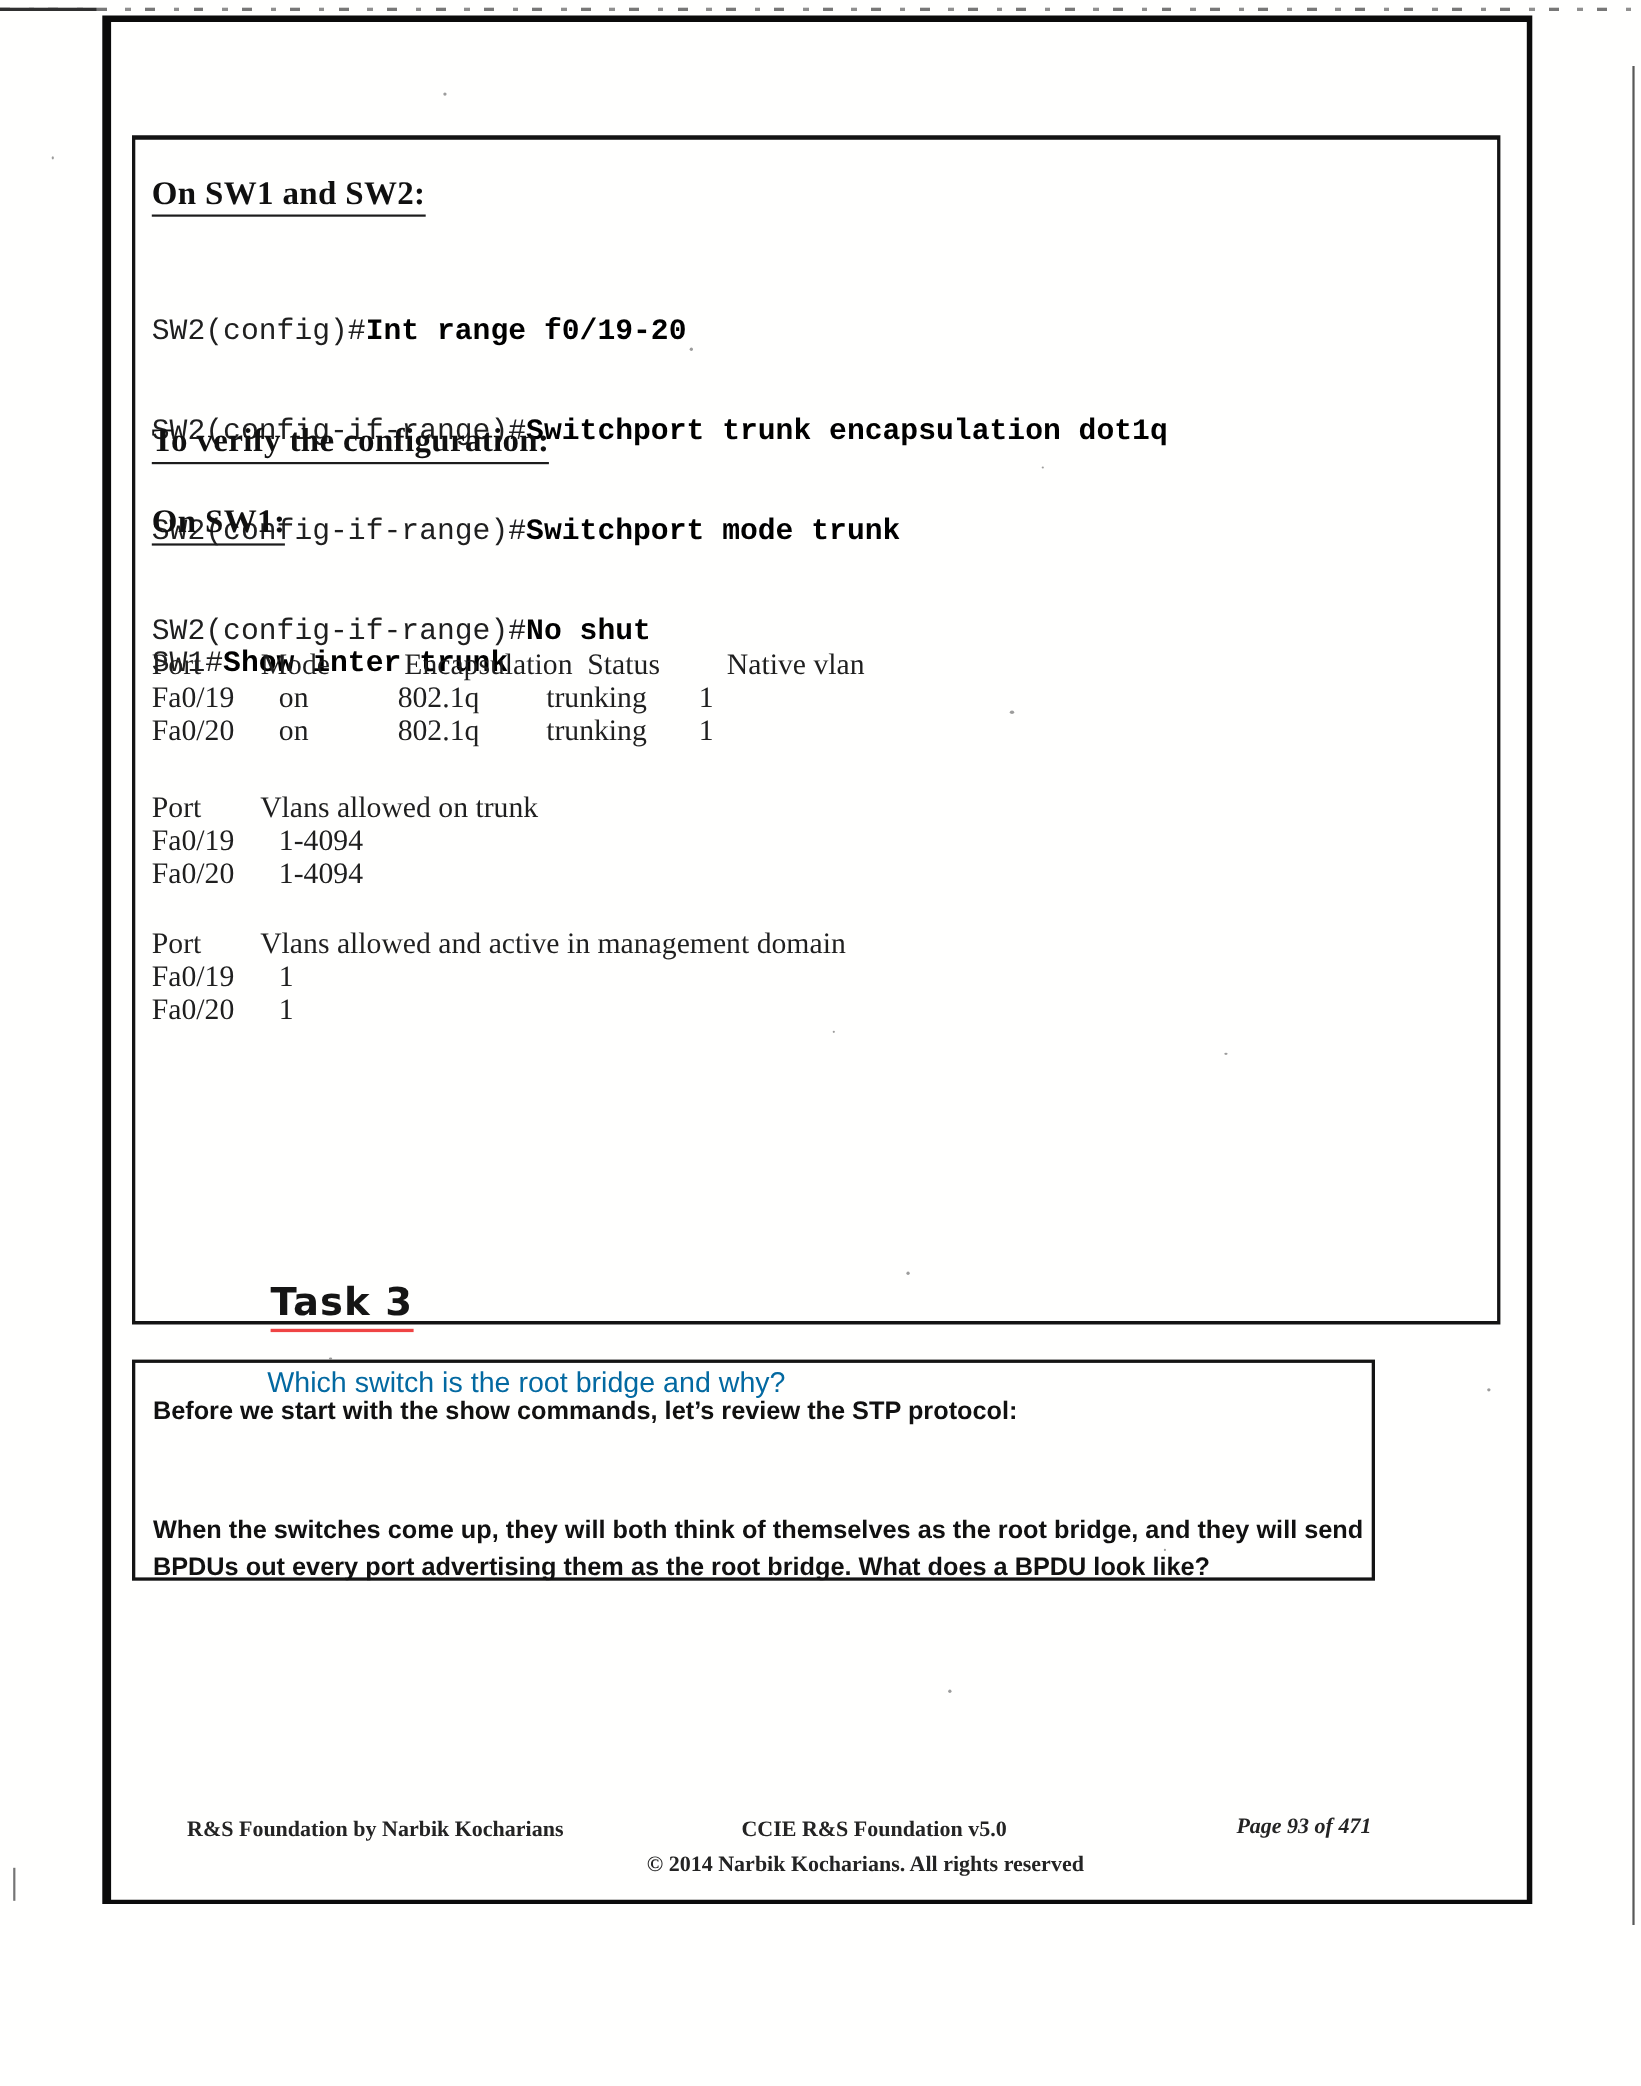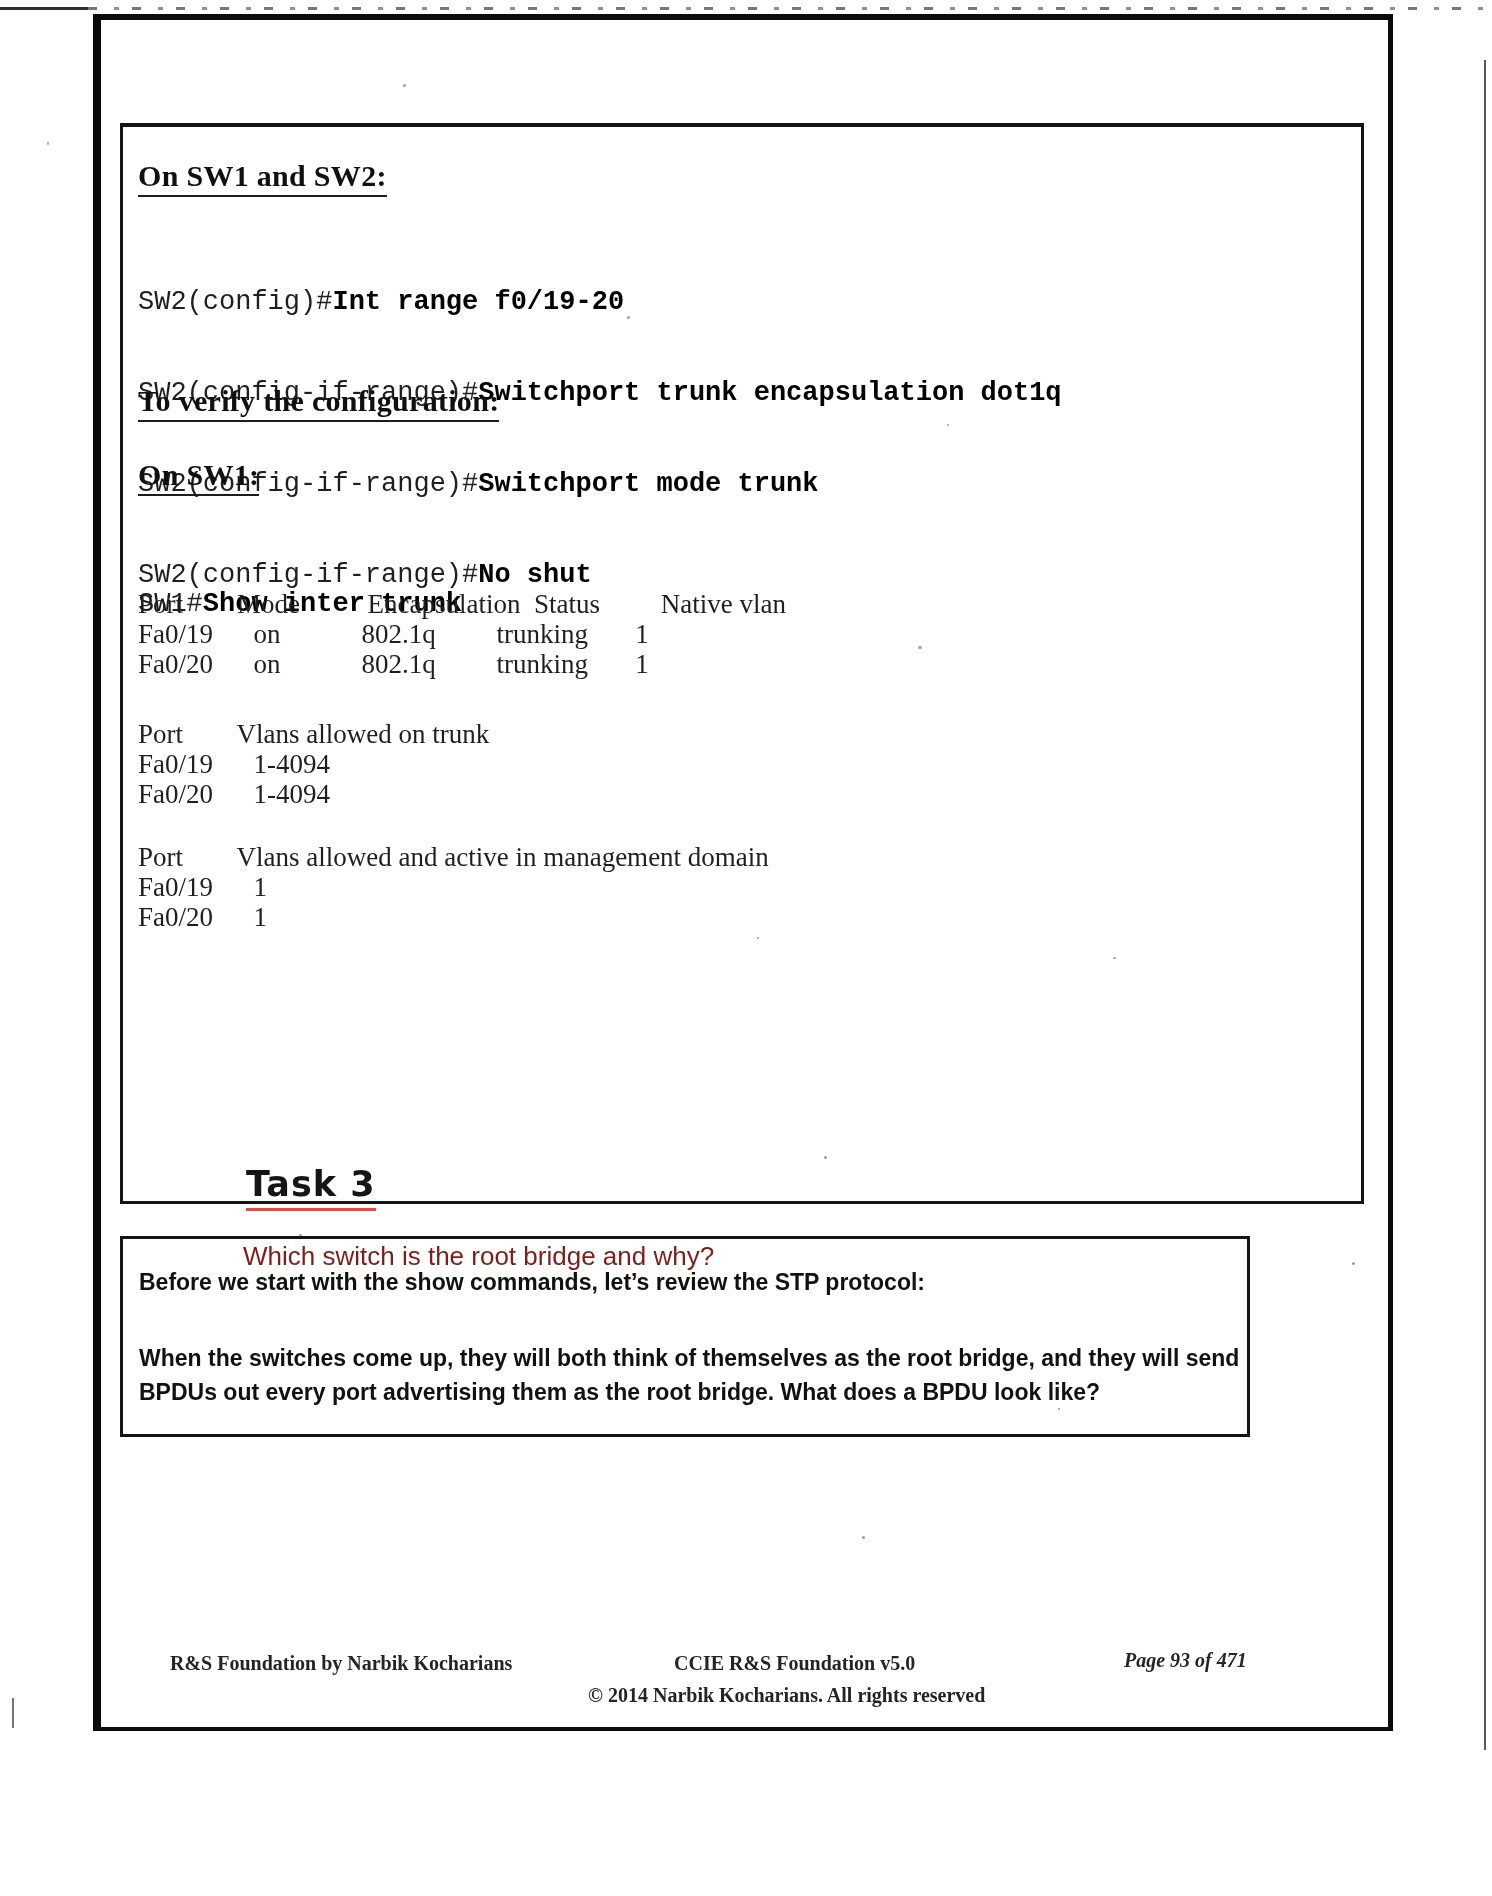--- a/index.html
+++ b/index.html
@@ -27,24 +27,24 @@
     font-size:30px;color:#101010;letter-spacing:.3px;white-space:nowrap;}
   .serif-heading .ul{display:inline-block;border-bottom:2px solid #1c1c1c;padding-bottom:2px;}
   .mono{font-family:"Liberation Mono","DejaVu Sans Mono",monospace;font-size:27px;color:#1f1f1f;}
   .cli-block{position:absolute;white-space:pre;}
   .cli-line{height:31px;line-height:31px;white-space:pre;}
   .cli-cmd{font-weight:700;color:#000;}
   pre.trunk{position:absolute;margin:0;white-space:pre;line-height:30px;font-family:Liberation Serif, serif;}
 
   .task-title{position:absolute;font-family:"DejaVu Sans","Liberation Sans",sans-serif;font-weight:700;
     font-size:35px;color:#151515;letter-spacing:1px;border-bottom:3px solid #ef4444;padding-bottom:4px;white-space:nowrap;}
-  .task-question{position:absolute;font-size:26px;color:#7f1d1d;white-space:nowrap;}
+  .task-question{position:absolute;font-size:26px;color:#0369a1;white-space:nowrap;}
 
   .note-line{position:absolute;font-weight:700;font-size:23px;color:#111;white-space:nowrap;}
-  .note-multi{line-height:34px;}
+  .note-multi{line-height:34px;margin-top:32px;}
 
   .footer-text{position:absolute;font-family:"Liberation Serif","DejaVu Serif",serif;font-weight:700;
     font-size:20px;color:#242424;white-space:nowrap;}
   .italic{font-style:italic;}
 </style>
 </head>
 <body>
 
 <div id="page">
 

